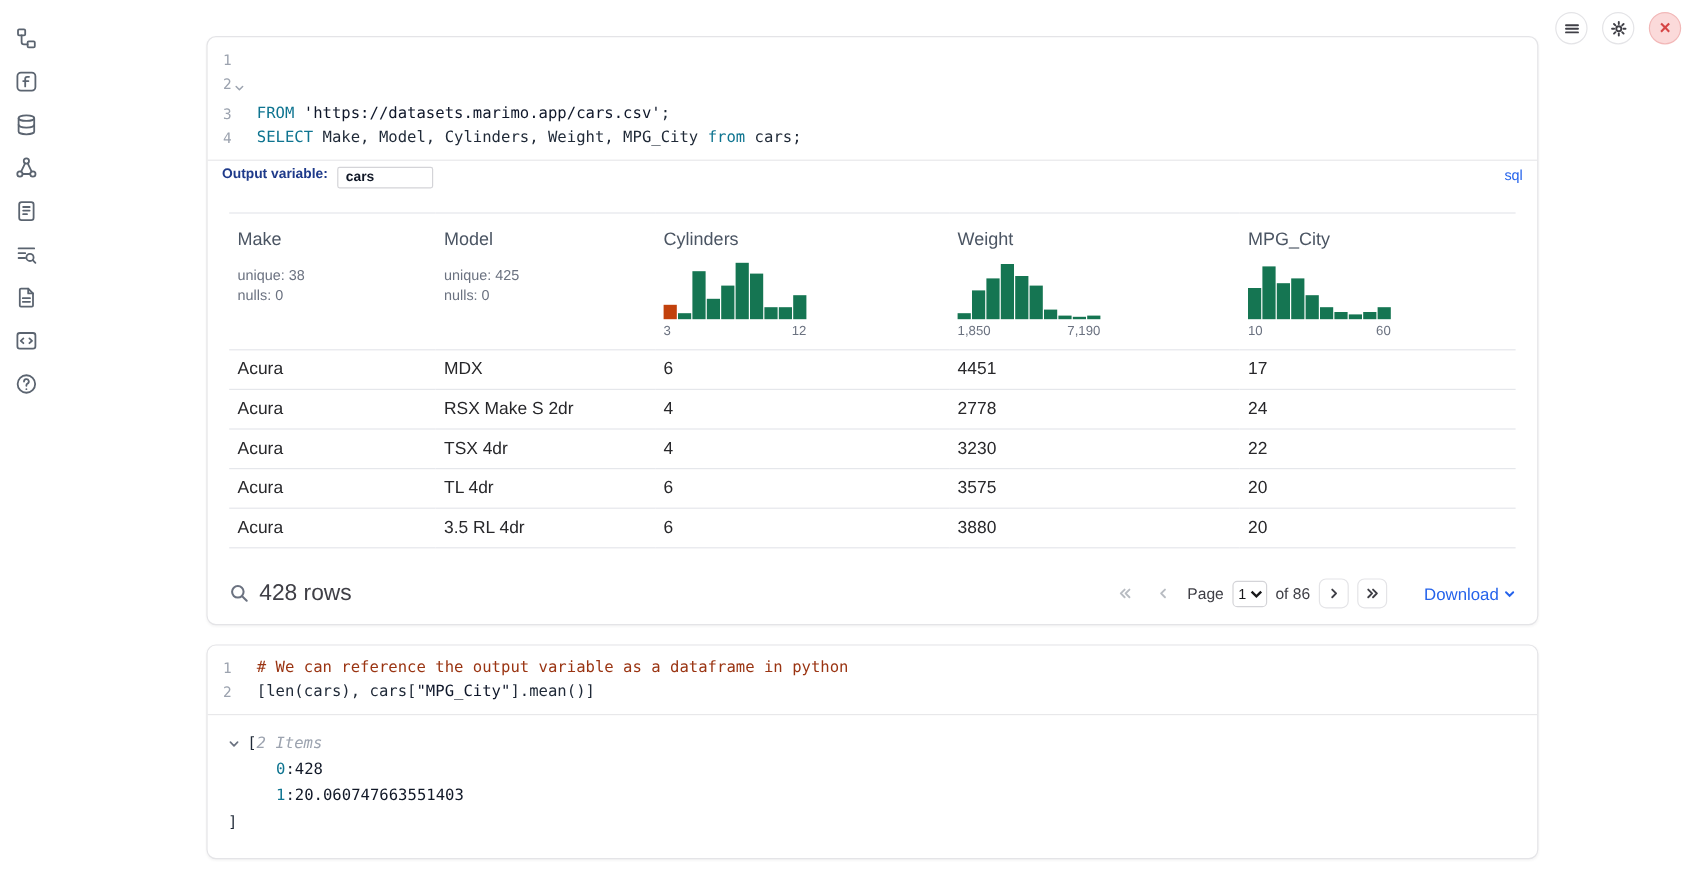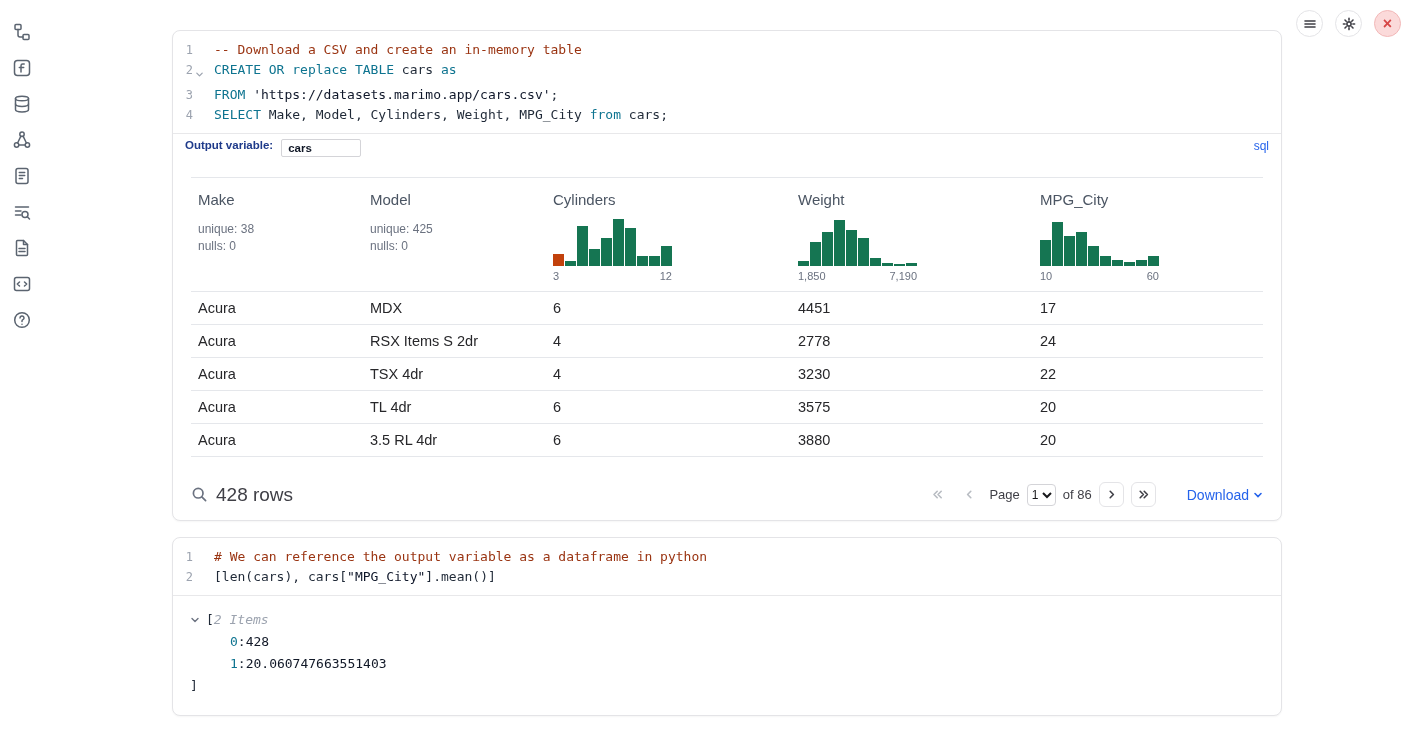--- a/index.html
+++ b/index.html
@@ -165,28 +165,26 @@
   <button class="tb-btn close">×</button>
 </div>
 
 <main>
 
   <section class="cell">
     <div class="code-area" id="code1">
         <div class="cl">
           <span class="ln">1</span>
           <span class="fold"></span>
-          <span class="ct"><span class="tk-cm">-- Download a CSV and create an in-memory table</span></span>
         </div>
         <div class="cl">
           <span class="ln">2</span>
           <span class="fold"><svg viewBox="0 0 10 10" class="chev">
               <path d="M2 3.5 L5 6.5 L8 3.5" fill="none" stroke="currentColor" stroke-width="1.4" stroke-linecap="round" stroke-linejoin="round"></path>
             </svg></span>
-          <span class="ct"><span class="tk-kw">CREATE OR</span><span class="tk-pl"> </span><span class="tk-kw">replace</span><span class="tk-pl"> </span><span class="tk-kw">TABLE</span><span class="tk-pl"> cars </span><span class="tk-kw">as</span></span>
         </div>
         <div class="cl">
           <span class="ln">3</span>
           <span class="fold"></span>
           <span class="ct"><span class="tk-kw">FROM</span><span class="tk-pl"> </span><span class="tk-str">'https://datasets.marimo.app/cars.csv'</span><span class="tk-pl">;</span></span>
         </div>
         <div class="cl">
           <span class="ln">4</span>
           <span class="fold"></span>
           <span class="ct"><span class="tk-kw">SELECT</span><span class="tk-pl"> Make, Model, Cylinders, Weight, MPG_City </span><span class="tk-kw">from</span><span class="tk-pl"> cars;</span></span>
@@ -292,21 +290,21 @@
         <tbody id="tbody">
             <tr>
               <td>Acura</td>
               <td>MDX</td>
               <td>6</td>
               <td>4451</td>
               <td>17</td>
             </tr>
             <tr>
               <td>Acura</td>
-              <td>RSX Items S 2dr</td>
+              <td>RSX Make S 2dr</td>
               <td>4</td>
               <td>2778</td>
               <td>24</td>
             </tr>
             <tr>
               <td>Acura</td>
               <td>TSX 4dr</td>
               <td>4</td>
               <td>3230</td>
               <td>22</td>

